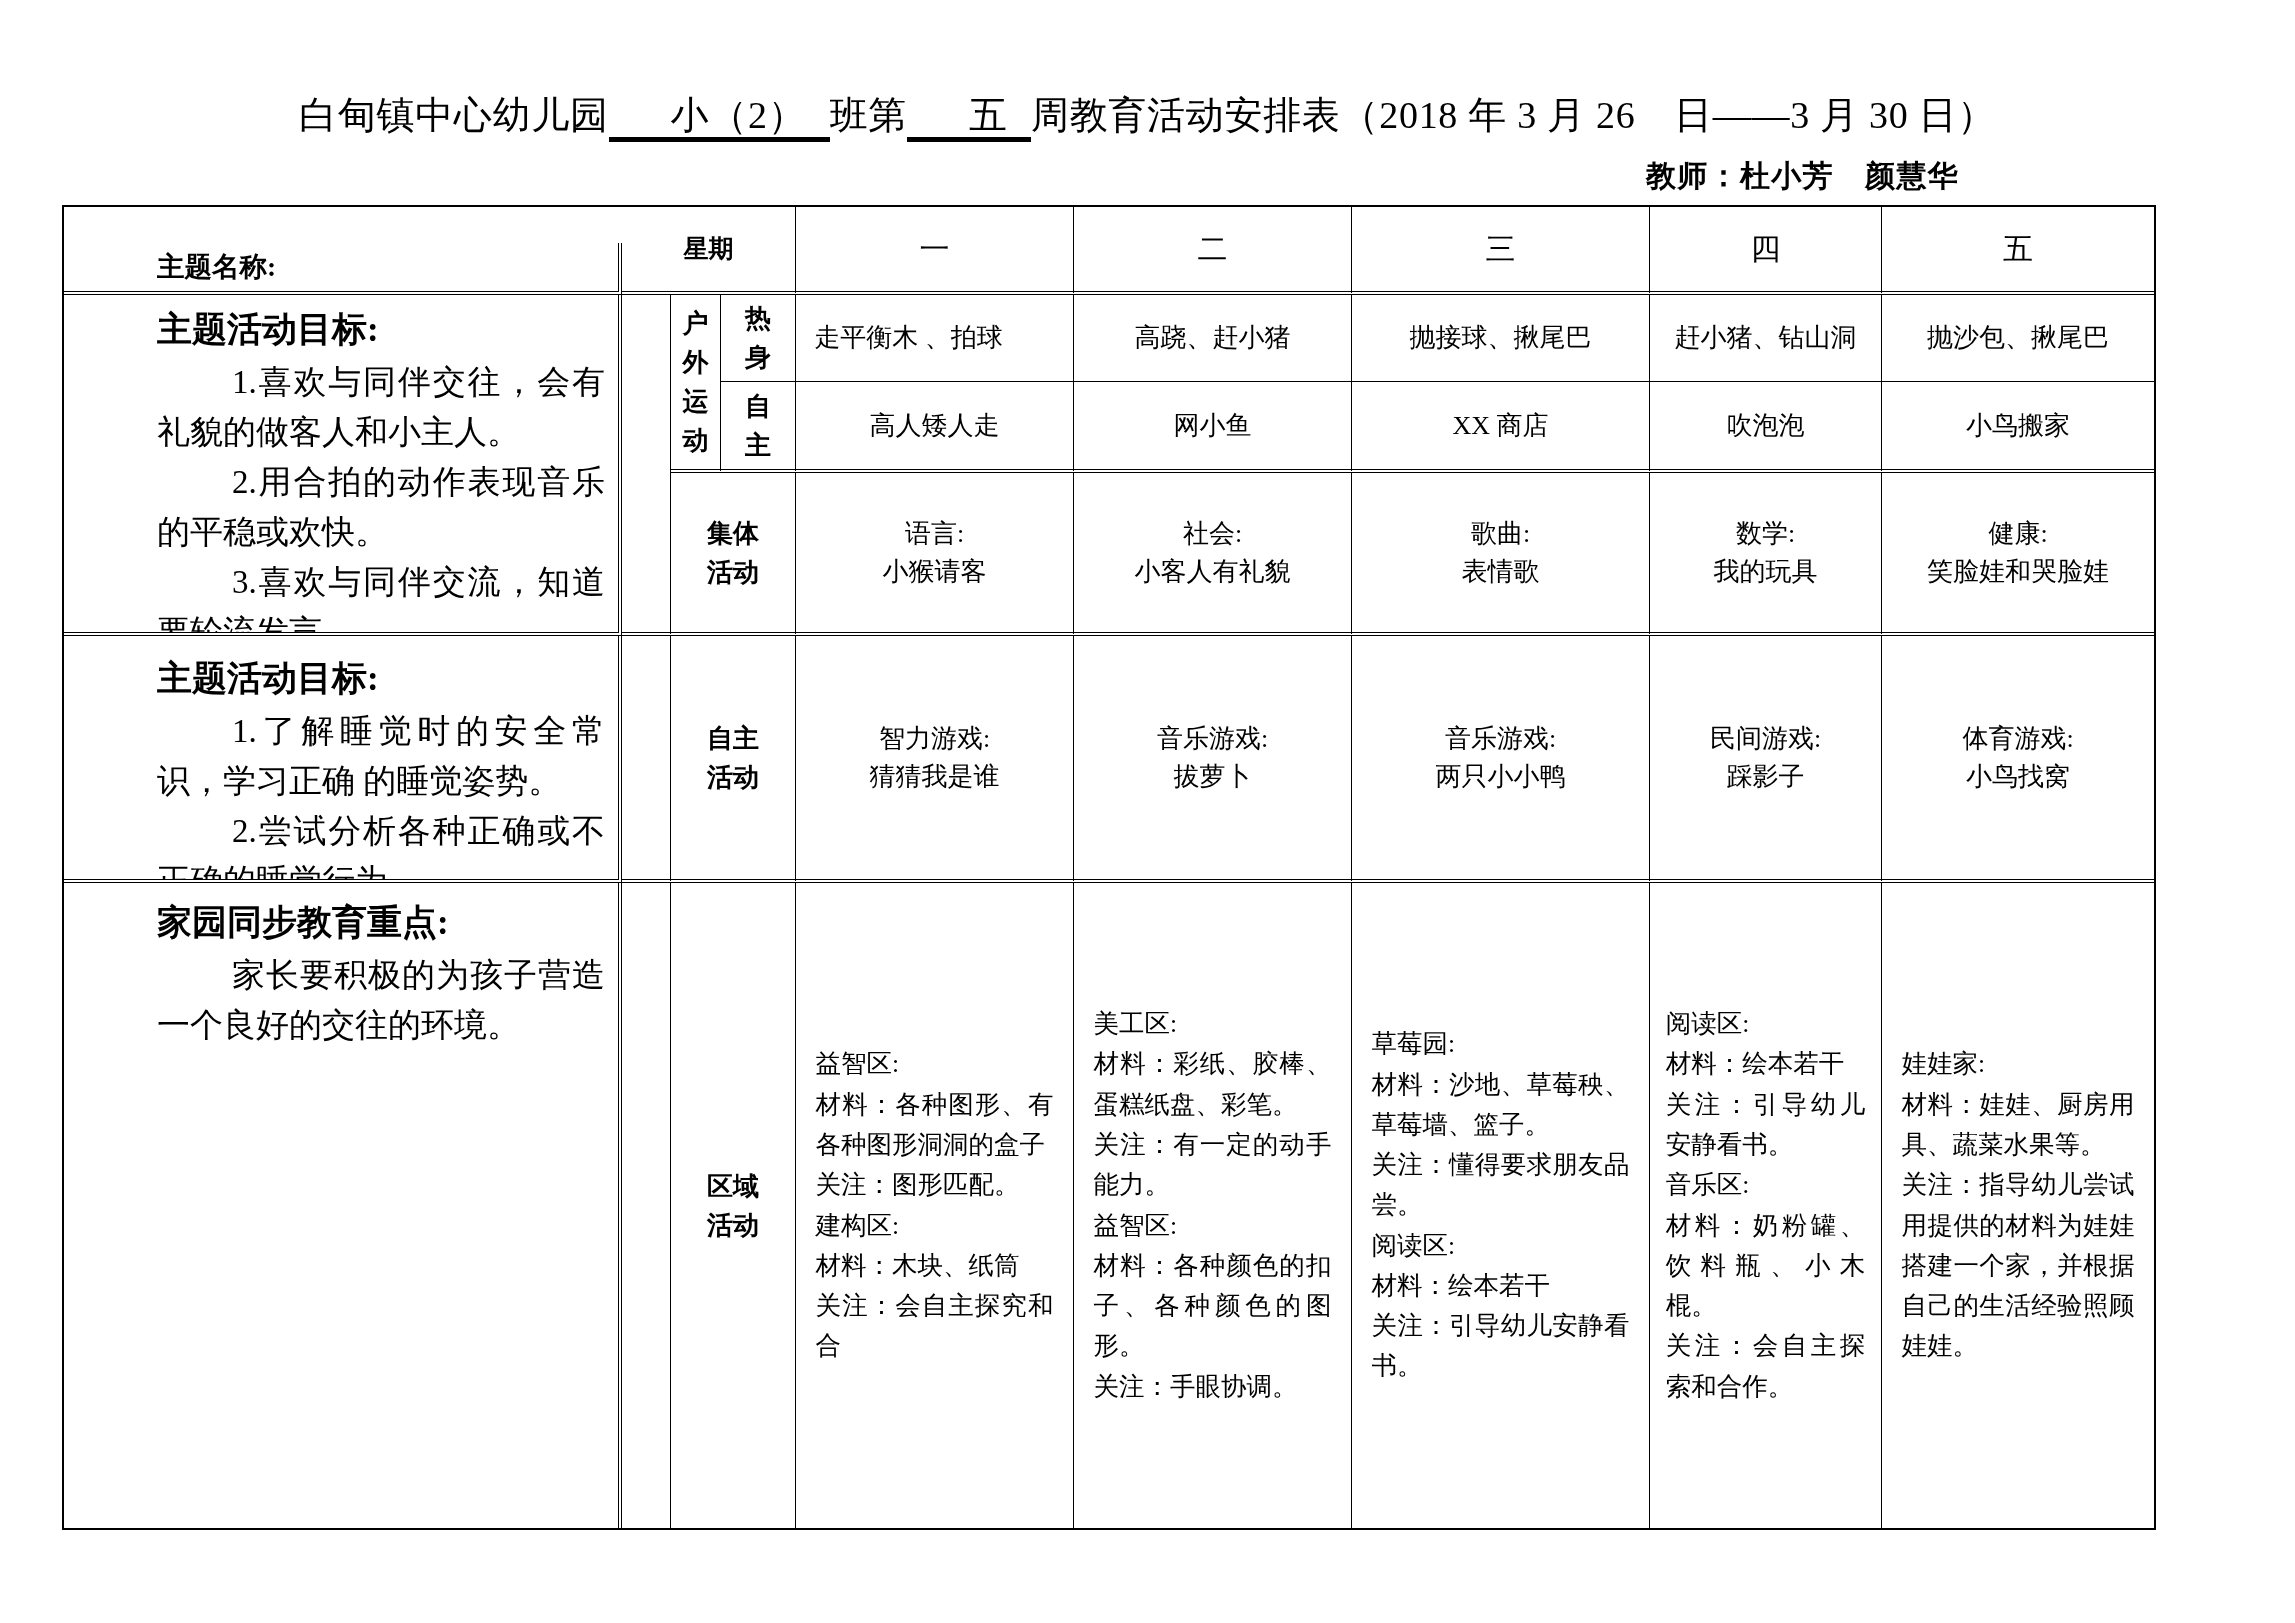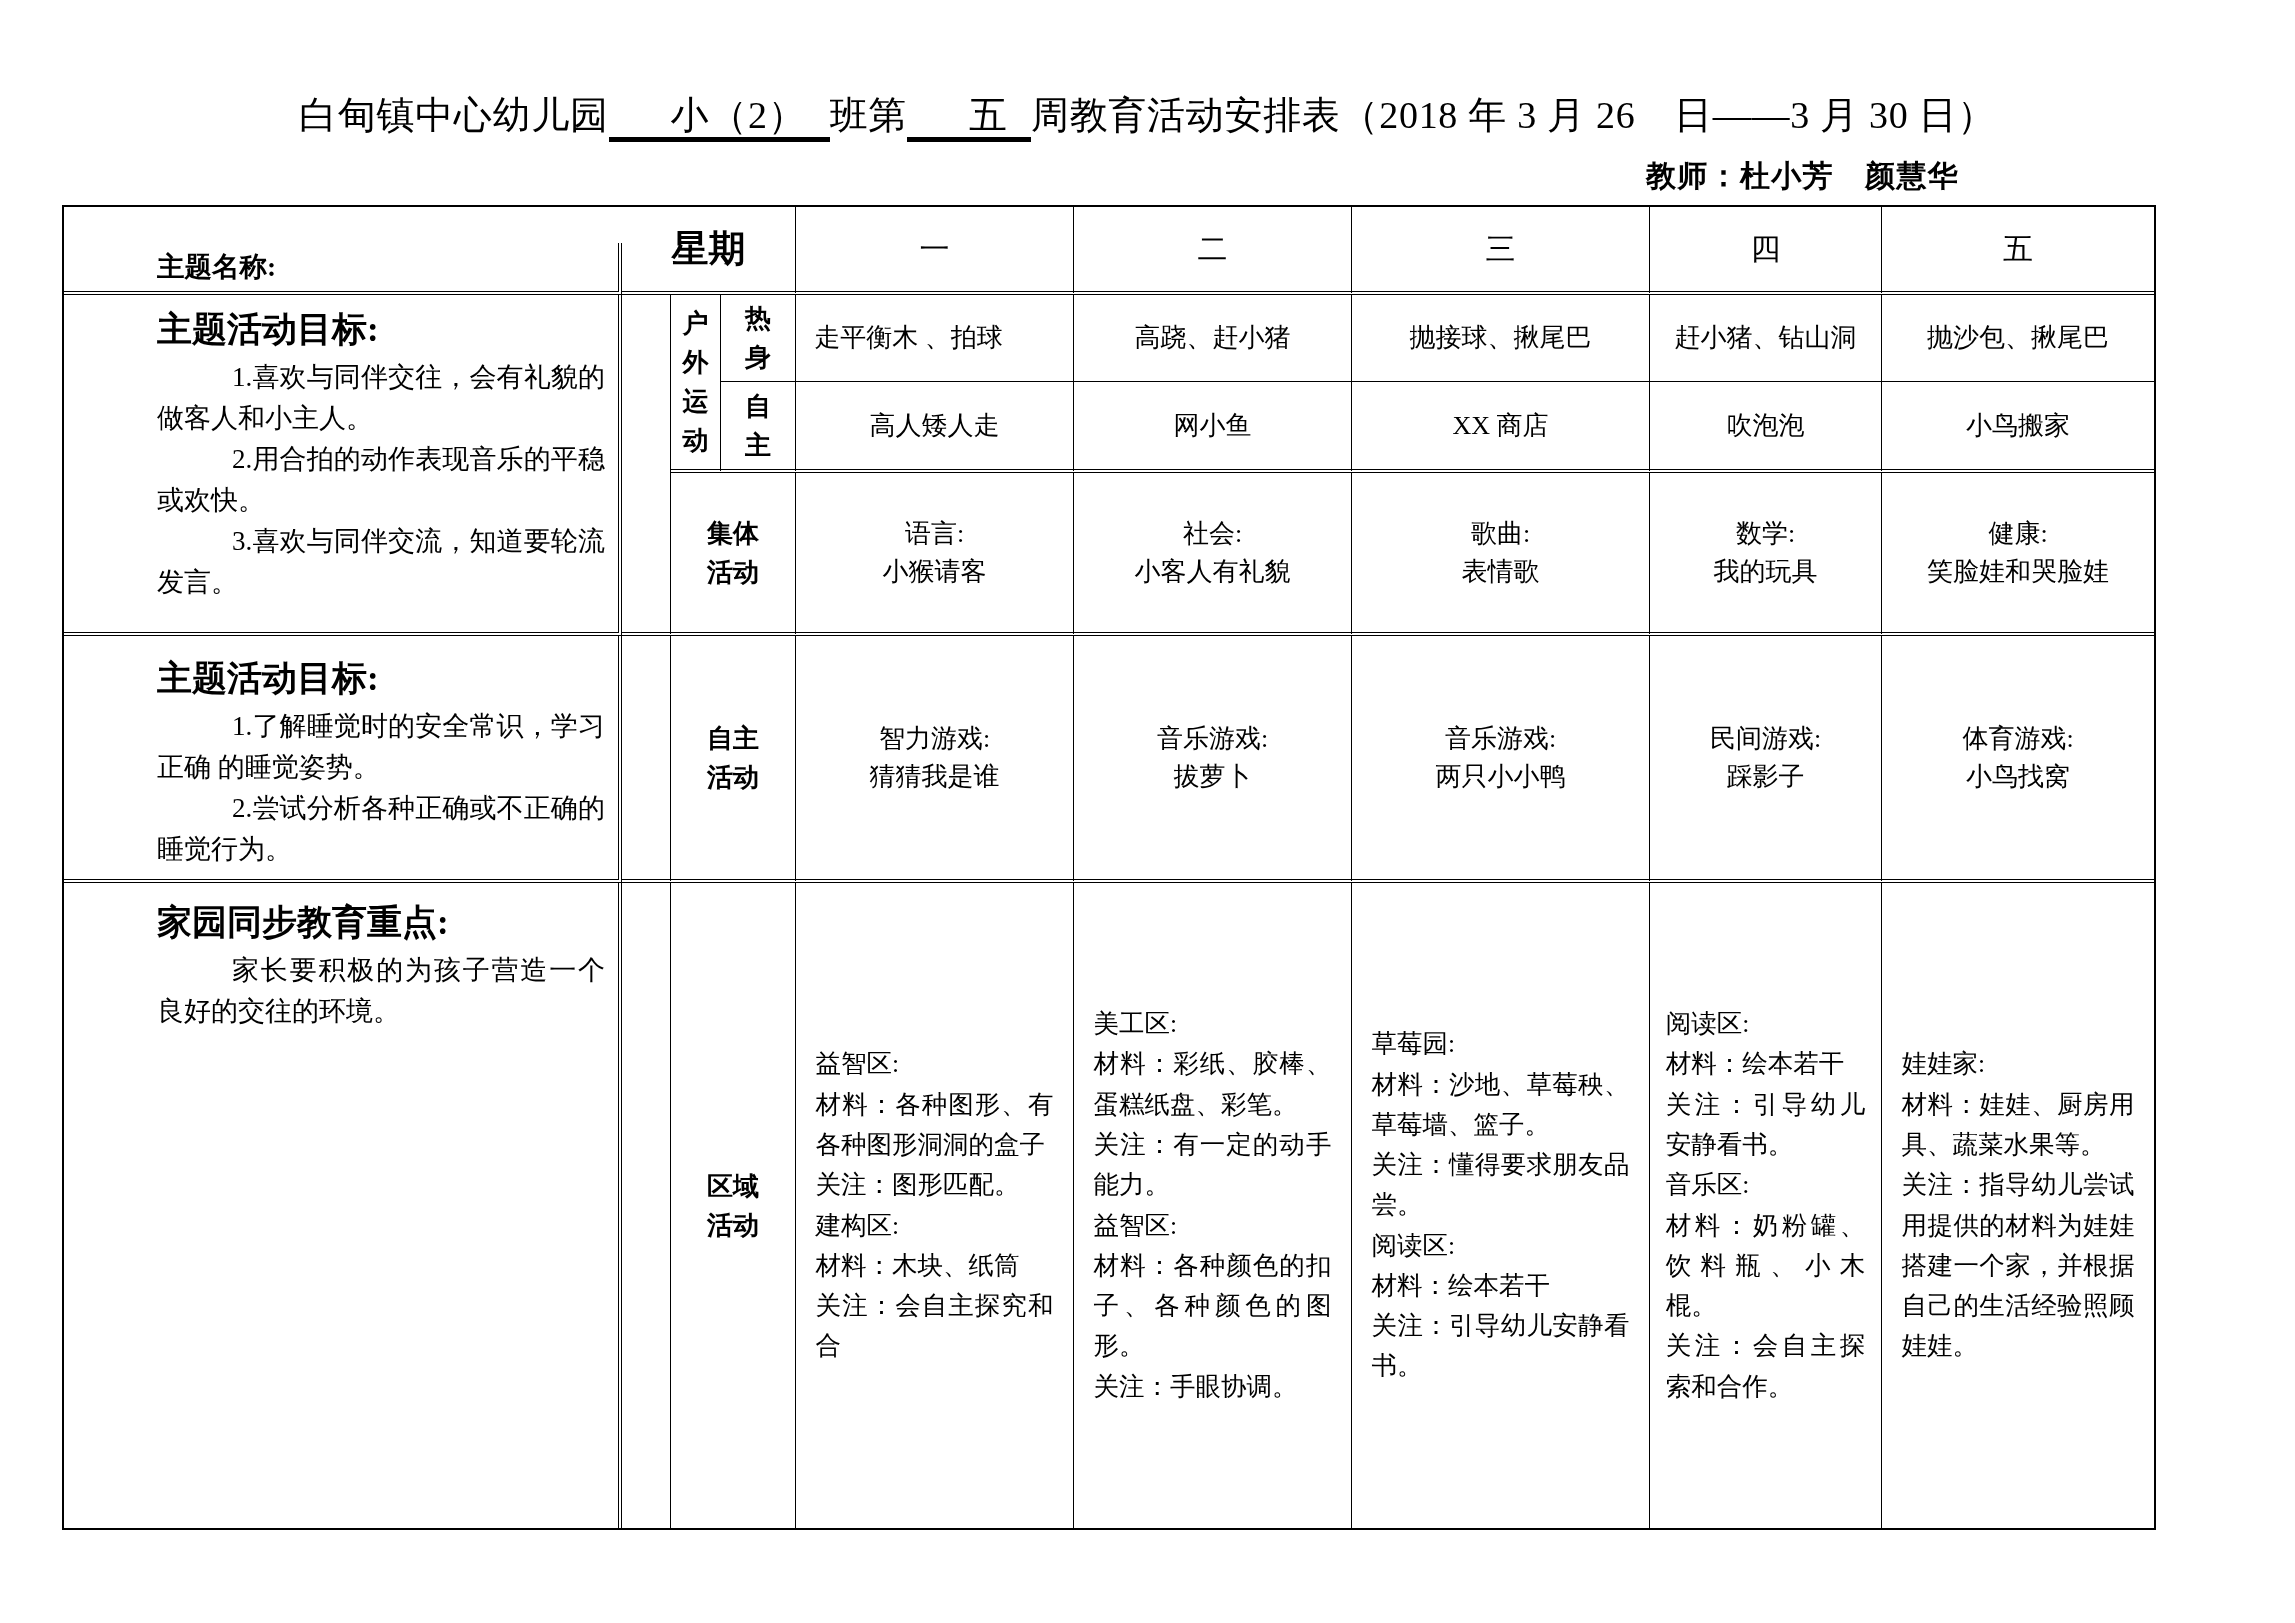--- a/index.html
+++ b/index.html
@@ -46,21 +46,21 @@
   
   .cc{
     display:flex;align-items:center;justify-content:center;
     text-align:center;white-space:pre-line;
   }
   .lbl{font-weight:bold;line-height:1.5;}
 
   
   .leftcell{padding:6.5px 13px 6.5px 93px;}
   .leftcell .h{font-weight:bold;font-size:35px;line-height:1.5;}
-  .leftcell p{margin:0;font-size:27px;line-height:1.52;text-indent:75px;text-align:justify;}
+  .leftcell p{margin:0;font-size:33px;line-height:1.52;text-indent:75px;text-align:justify;}
   .corner .h{font-weight:bold;font-size:27.5px;line-height:1.45;}
   .corner .v{font-size:27px;line-height:1.45;padding-left:157px;}
 
   
   .just{
     display:flex;align-items:center;justify-content:flex-start;
     text-align:justify;padding:0 18.3px;white-space:normal;
   }
 
   
@@ -80,21 +80,21 @@
   <div class="doc-title"><span>白甸镇中心幼儿园</span><span class="blank">　小（2）　</span><span>班第</span><span class="blank">　五　</span><span>周教育活动安排表（2018 年 3 月 26　日——3 月 30 日）</span></div>
 
   <div class="teacher-line">教师：杜小芳　颜慧华</div>
 
   <div class="sched">
 
     <div class="c dblb dblr corner leftcell" style="grid-area:1/1/2/2;padding-top:3.9px;margin-top:36px;">
       <div class="h">主题名称:</div>
       <div class="v">越来越棒</div>
     </div>
-    <div class="c dblb cc lbl" style="grid-area:1/2/2/5;font-size:37px;">星期</div>
+    <div class="c dblb cc lbl" style="grid-area:1/2/2/5;font-size:25px;">星期</div>
     <div class="c dblb cc day-h" style="grid-area:1/5/2/6;">一</div>
     <div class="c dblb cc day-h" style="grid-area:1/6/2/7;">二</div>
     <div class="c dblb cc day-h" style="grid-area:1/7/2/8;">三</div>
     <div class="c dblb cc day-h" style="grid-area:1/8/2/9;">四</div>
     <div class="c dblb cc day-h lastcol" style="grid-area:1/9/2/10;">五</div>
 
     <div class="c dblb dblr leftcell" style="grid-area:2/1/5/2;padding-top:9.2px;">
       <div class="h">主题活动目标:</div>
       <p>1.喜欢与同伴交往，会有礼貌的做客人和小主人。</p>
       <p>2.用合拍的动作表现音乐的平稳或欢快。</p>

